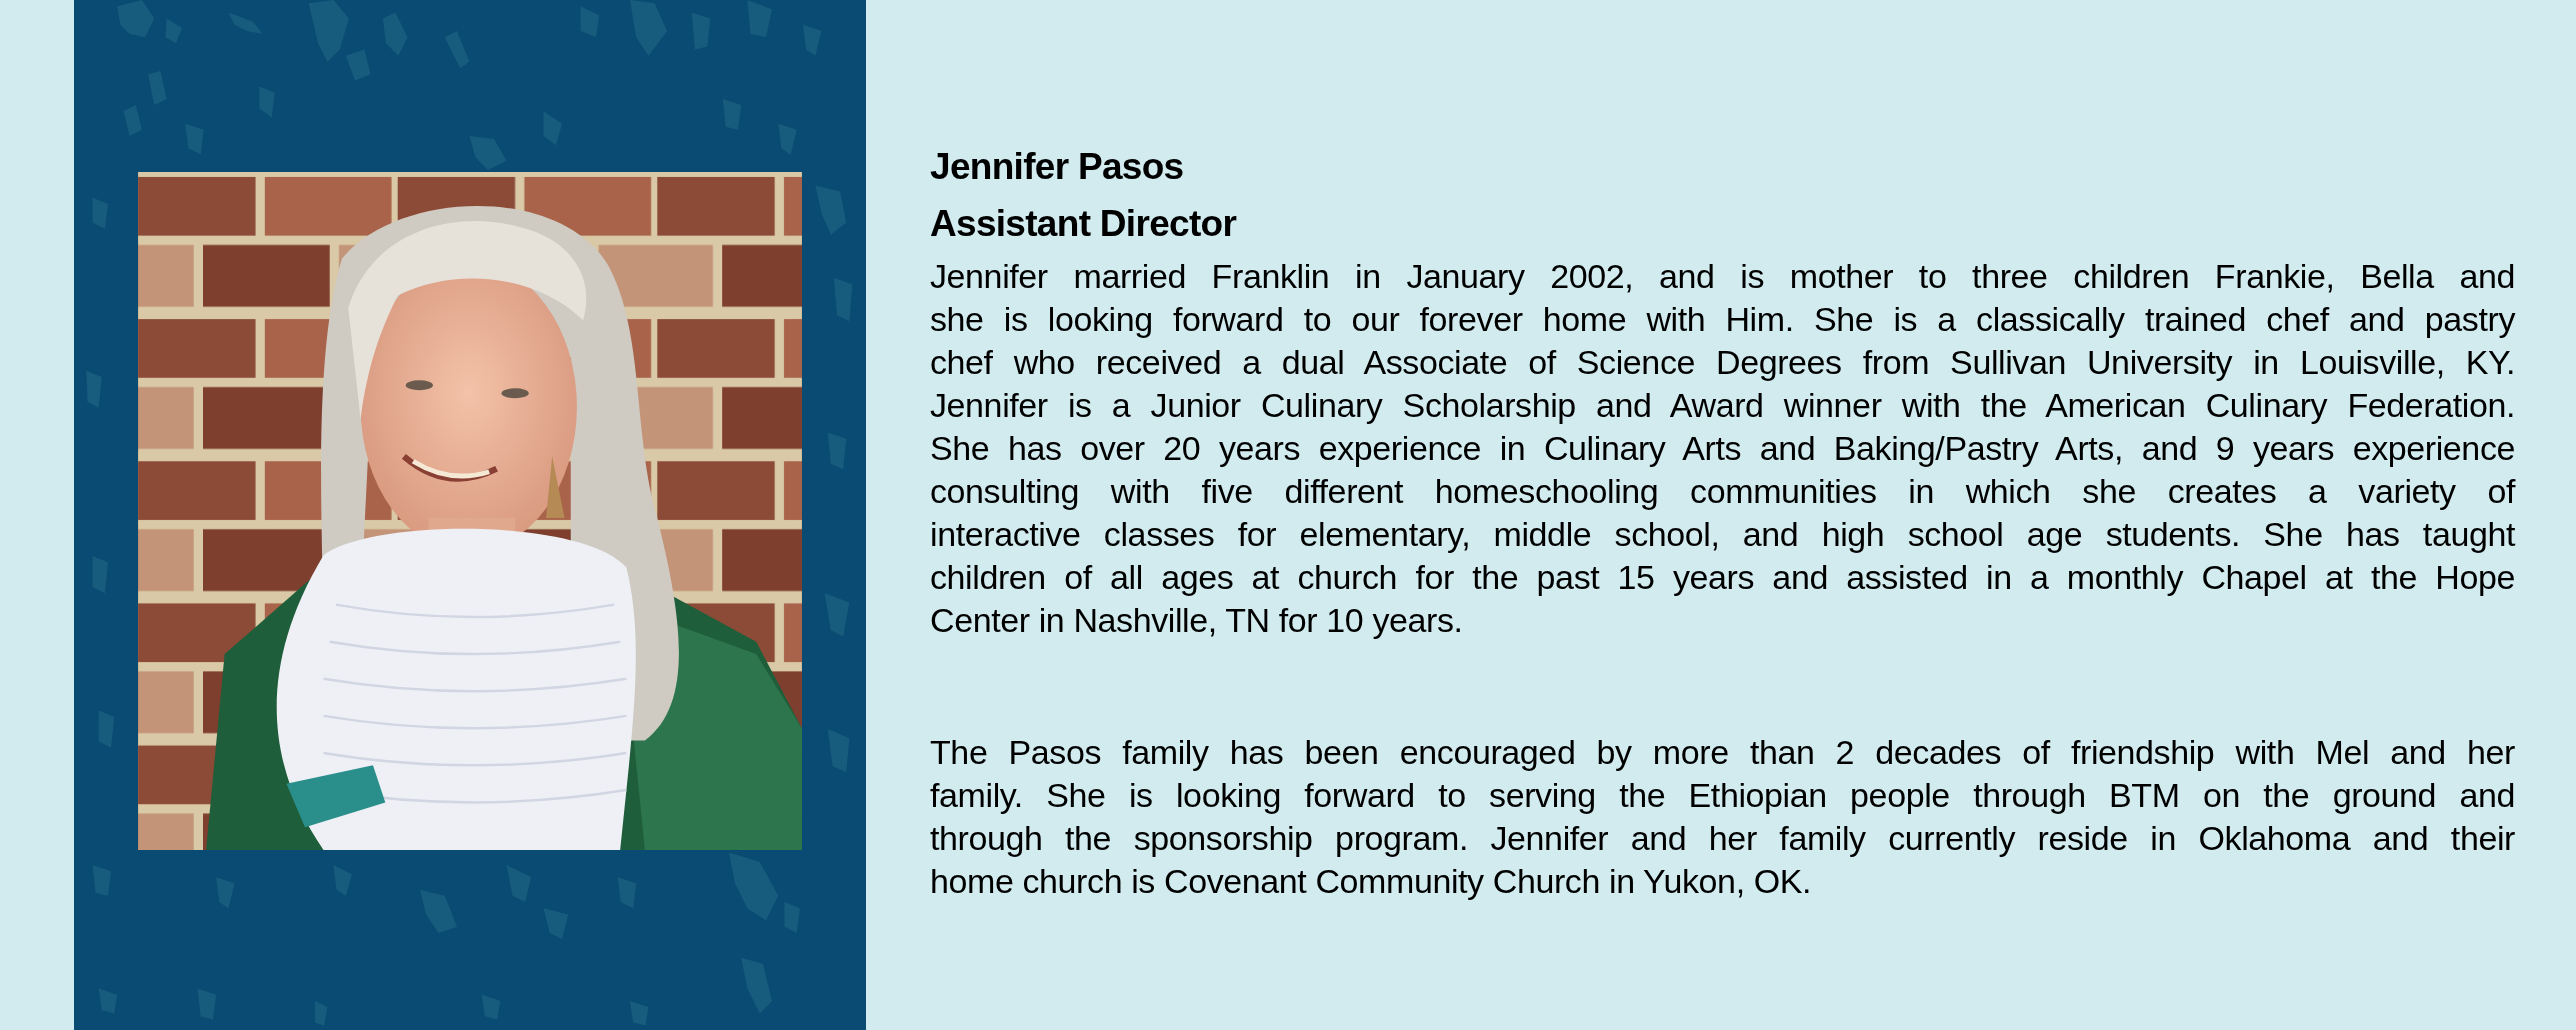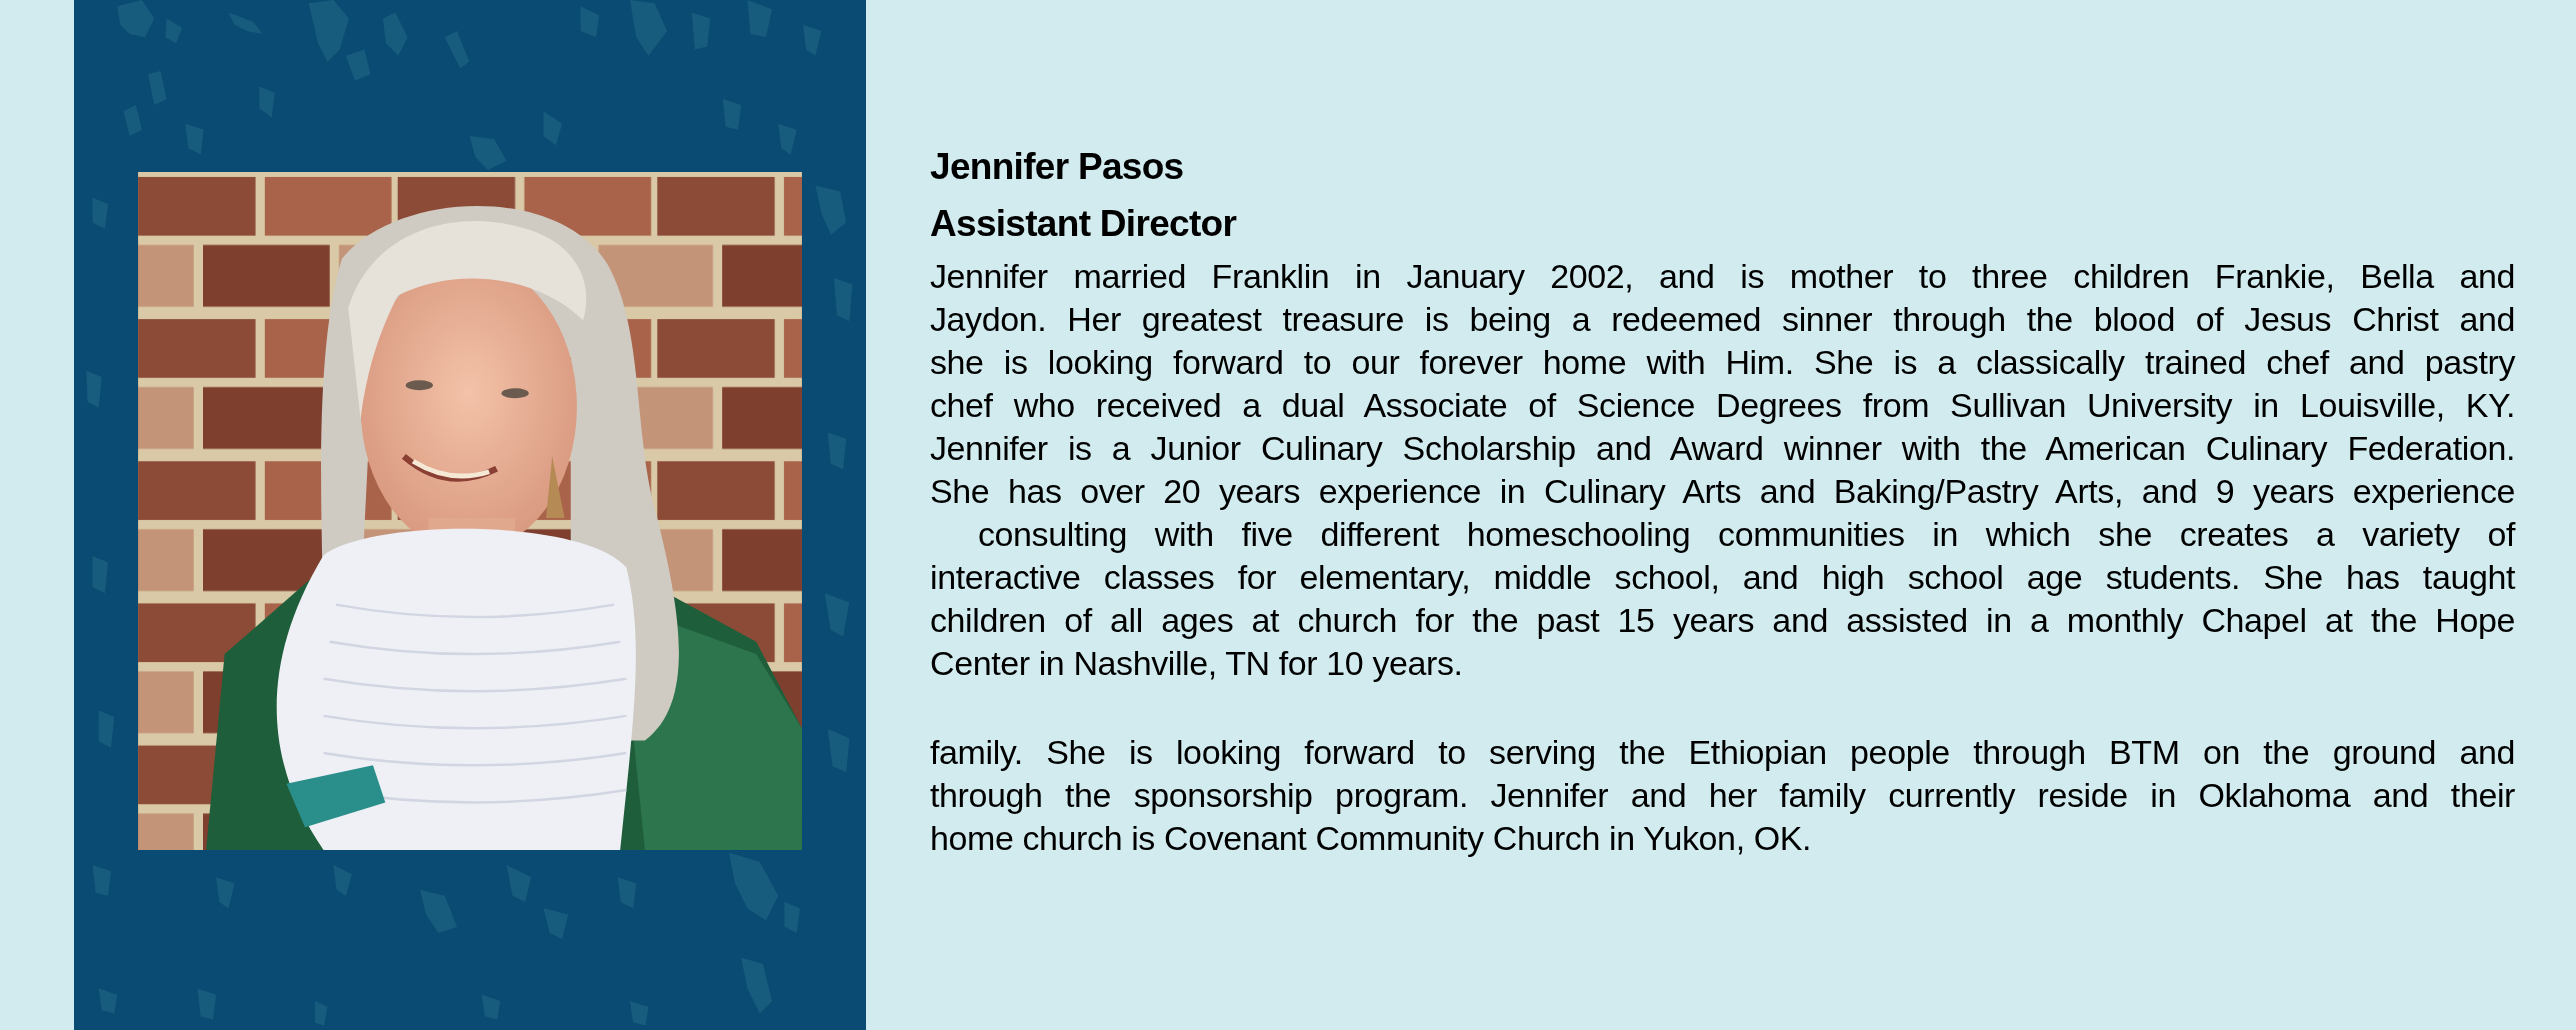--- a/index.html
+++ b/index.html
@@ -188,30 +188,30 @@
     </svg>
   </div>
 </div>
 
 <div class="text-column">
   <div class="heading name">Jennifer Pasos</div>
   <div class="heading role">Assistant Director</div>
 
   <div class="para p1">
     <span class="line" style="white-space: normal; text-align: justify; text-align-last: justify;">Jennifer married Franklin in January 2002, and is mother to three children Frankie, Bella and</span>
-    <span class="line" style="white-space: normal; text-align: justify; text-align-last: justify;">Jaydon. Her greatest treasure is being a redeemed sinner through the blood of Jesus Christ and</span>
     <span class="line" style="white-space: normal; text-align: justify; text-align-last: justify;">she is looking forward to our forever home with Him. She is a classically trained chef and pastry</span>
     <span class="line" style="white-space: normal; text-align: justify; text-align-last: justify;">chef who received a dual Associate of Science Degrees from Sullivan University in Louisville, KY.</span>
     <span class="line" style="white-space: normal; text-align: justify; text-align-last: justify;">Jennifer is a Junior Culinary Scholarship and Award winner with the American Culinary Federation.</span>
     <span class="line" style="white-space: normal; text-align: justify; text-align-last: justify;">She has over 20 years experience in Culinary Arts and Baking/Pastry Arts, and 9 years experience</span>
-    <span class="line" style="white-space: normal; text-align: justify; text-align-last: justify; margin-left: 48px;">consulting with five different homeschooling communities in which she creates a variety of</span>
+    <span class="line" style="white-space: normal; text-align: justify; text-align-last: justify;">consulting with five different homeschooling communities in which she creates a variety of</span>
     <span class="line" style="white-space: normal; text-align: justify; text-align-last: justify;">interactive classes for elementary, middle school, and high school age students. She has taught</span>
     <span class="line" style="white-space: normal; text-align: justify; text-align-last: justify;">children of all ages at church for the past 15 years and assisted in a monthly Chapel at the Hope</span>
     <span class="line last" style="white-space: normal;">Center in Nashville, TN for 10 years.</span>
   </div>
 
   <div class="para p2">
+    <span class="line" style="white-space: normal; text-align: justify; text-align-last: justify;">The Pasos family has been encouraged by more than 2 decades of friendship with Mel and her</span>
     <span class="line" style="white-space: normal; text-align: justify; text-align-last: justify;">family. She is looking forward to serving the Ethiopian people through BTM on the ground and</span>
     <span class="line" style="white-space: normal; text-align: justify; text-align-last: justify;">through the sponsorship program. Jennifer and her family currently reside in Oklahoma and their</span>
     <span class="line last" style="white-space: normal;">home church is Covenant Community Church in Yukon, OK.</span>
   </div>
 </div>
 
 
 </body></html>

